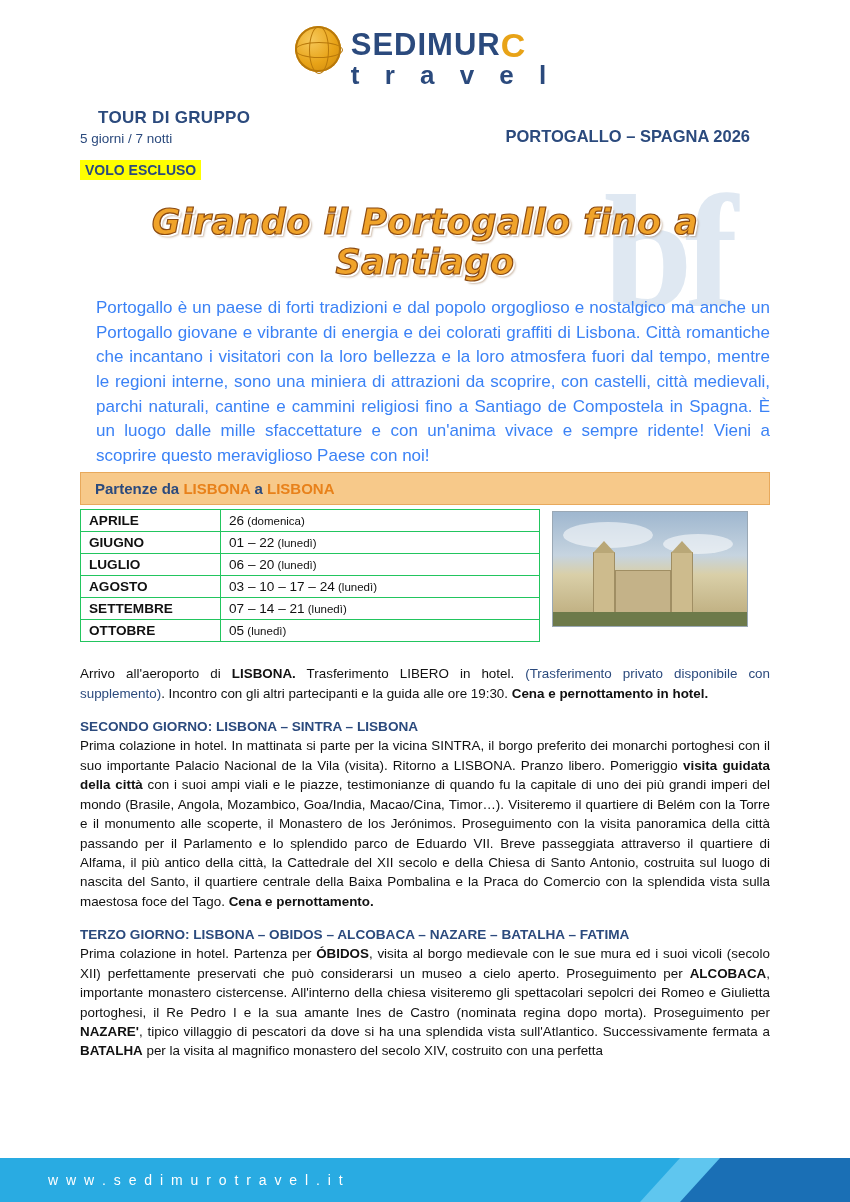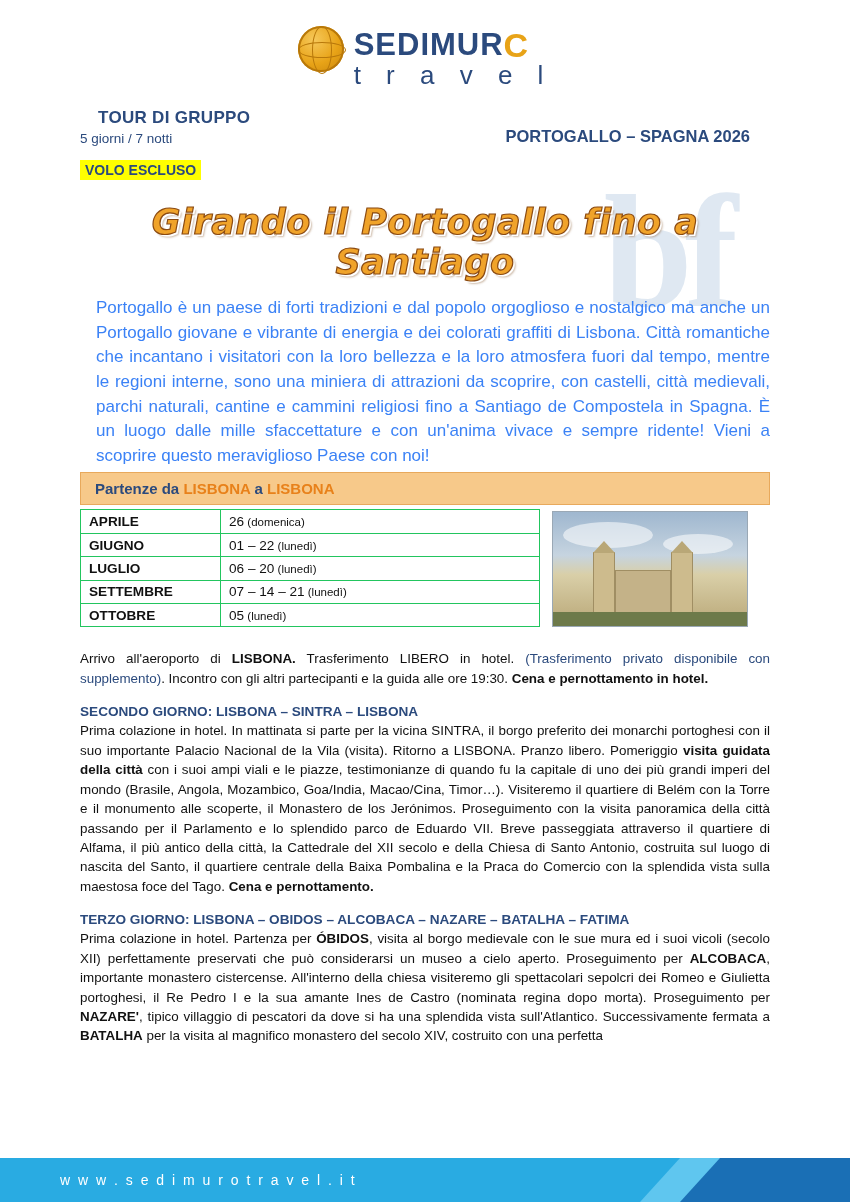--- a/index.html
+++ b/index.html
@@ -62,21 +62,21 @@
   .logo-text { line-height: 1; }
   .logo-line1 {
     font-size: 31px;
     font-weight: bold;
     letter-spacing: 1px;
     color: #2b4a7d;
     font-family: "Liberation Sans", sans-serif;
   }
   .logo-line2 {
     font-size: 26px;
-    font-weight: normal;
+    font-weight: bold;
     letter-spacing: 9px;
     color: #2b4a7d;
     margin-top: 2px;
   }
   .logo-c {
     display: inline-block;
     color: #e8a317;
     font-size: 34px;
     font-weight: bold;
     position: relative;
@@ -240,21 +240,21 @@
     left: 0; right: 0; bottom: 0;
     height: 44px;
     background: #29abe2;
     z-index: 3;
   }
   .footer .url {
     color: #ffffff;
     font-size: 14px;
     letter-spacing: 2px;
     line-height: 44px;
-    padding-left: 60px;
+    padding-left: 48px;
   }
   .footer .wedge {
     position: absolute; right: 0; top: 0; bottom: 0; width: 170px;
     background: #1a6fb5;
     clip-path: polygon(40px 0, 170px 0, 170px 44px, 0 44px);
   }
   .footer .wedge2 {
     position: absolute; right: 120px; top: 0; bottom: 0; width: 90px;
     background: #5fc6ef;
     clip-path: polygon(40px 0, 90px 0, 90px 44px, 0 44px);
@@ -311,20 +311,24 @@
           </tr>
           <tr>
             <td class="month">GIUGNO</td>
             <td><span>01 – 22</span><span class="dow">   (lunedì)</span></td>
           </tr>
           <tr>
             <td class="month">LUGLIO</td>
             <td><span>06 – 20</span><span class="dow">   (lunedì)</span></td>
           </tr>
           <tr>
+            <td class="month">AGOSTO</td>
+            <td><span>03 – 10 – 17 – 24</span><span class="dow">   (lunedì)</span></td>
+          </tr>
+          <tr>
             <td class="month">SETTEMBRE</td>
             <td><span>07 – 14 – 21</span><span class="dow">   (lunedì)</span></td>
           </tr>
           <tr>
             <td class="month">OTTOBRE</td>
             <td><span>05</span><span class="dow">   (lunedì)</span></td>
           </tr>
         </tbody>
     </table>
     <div class="photo">

